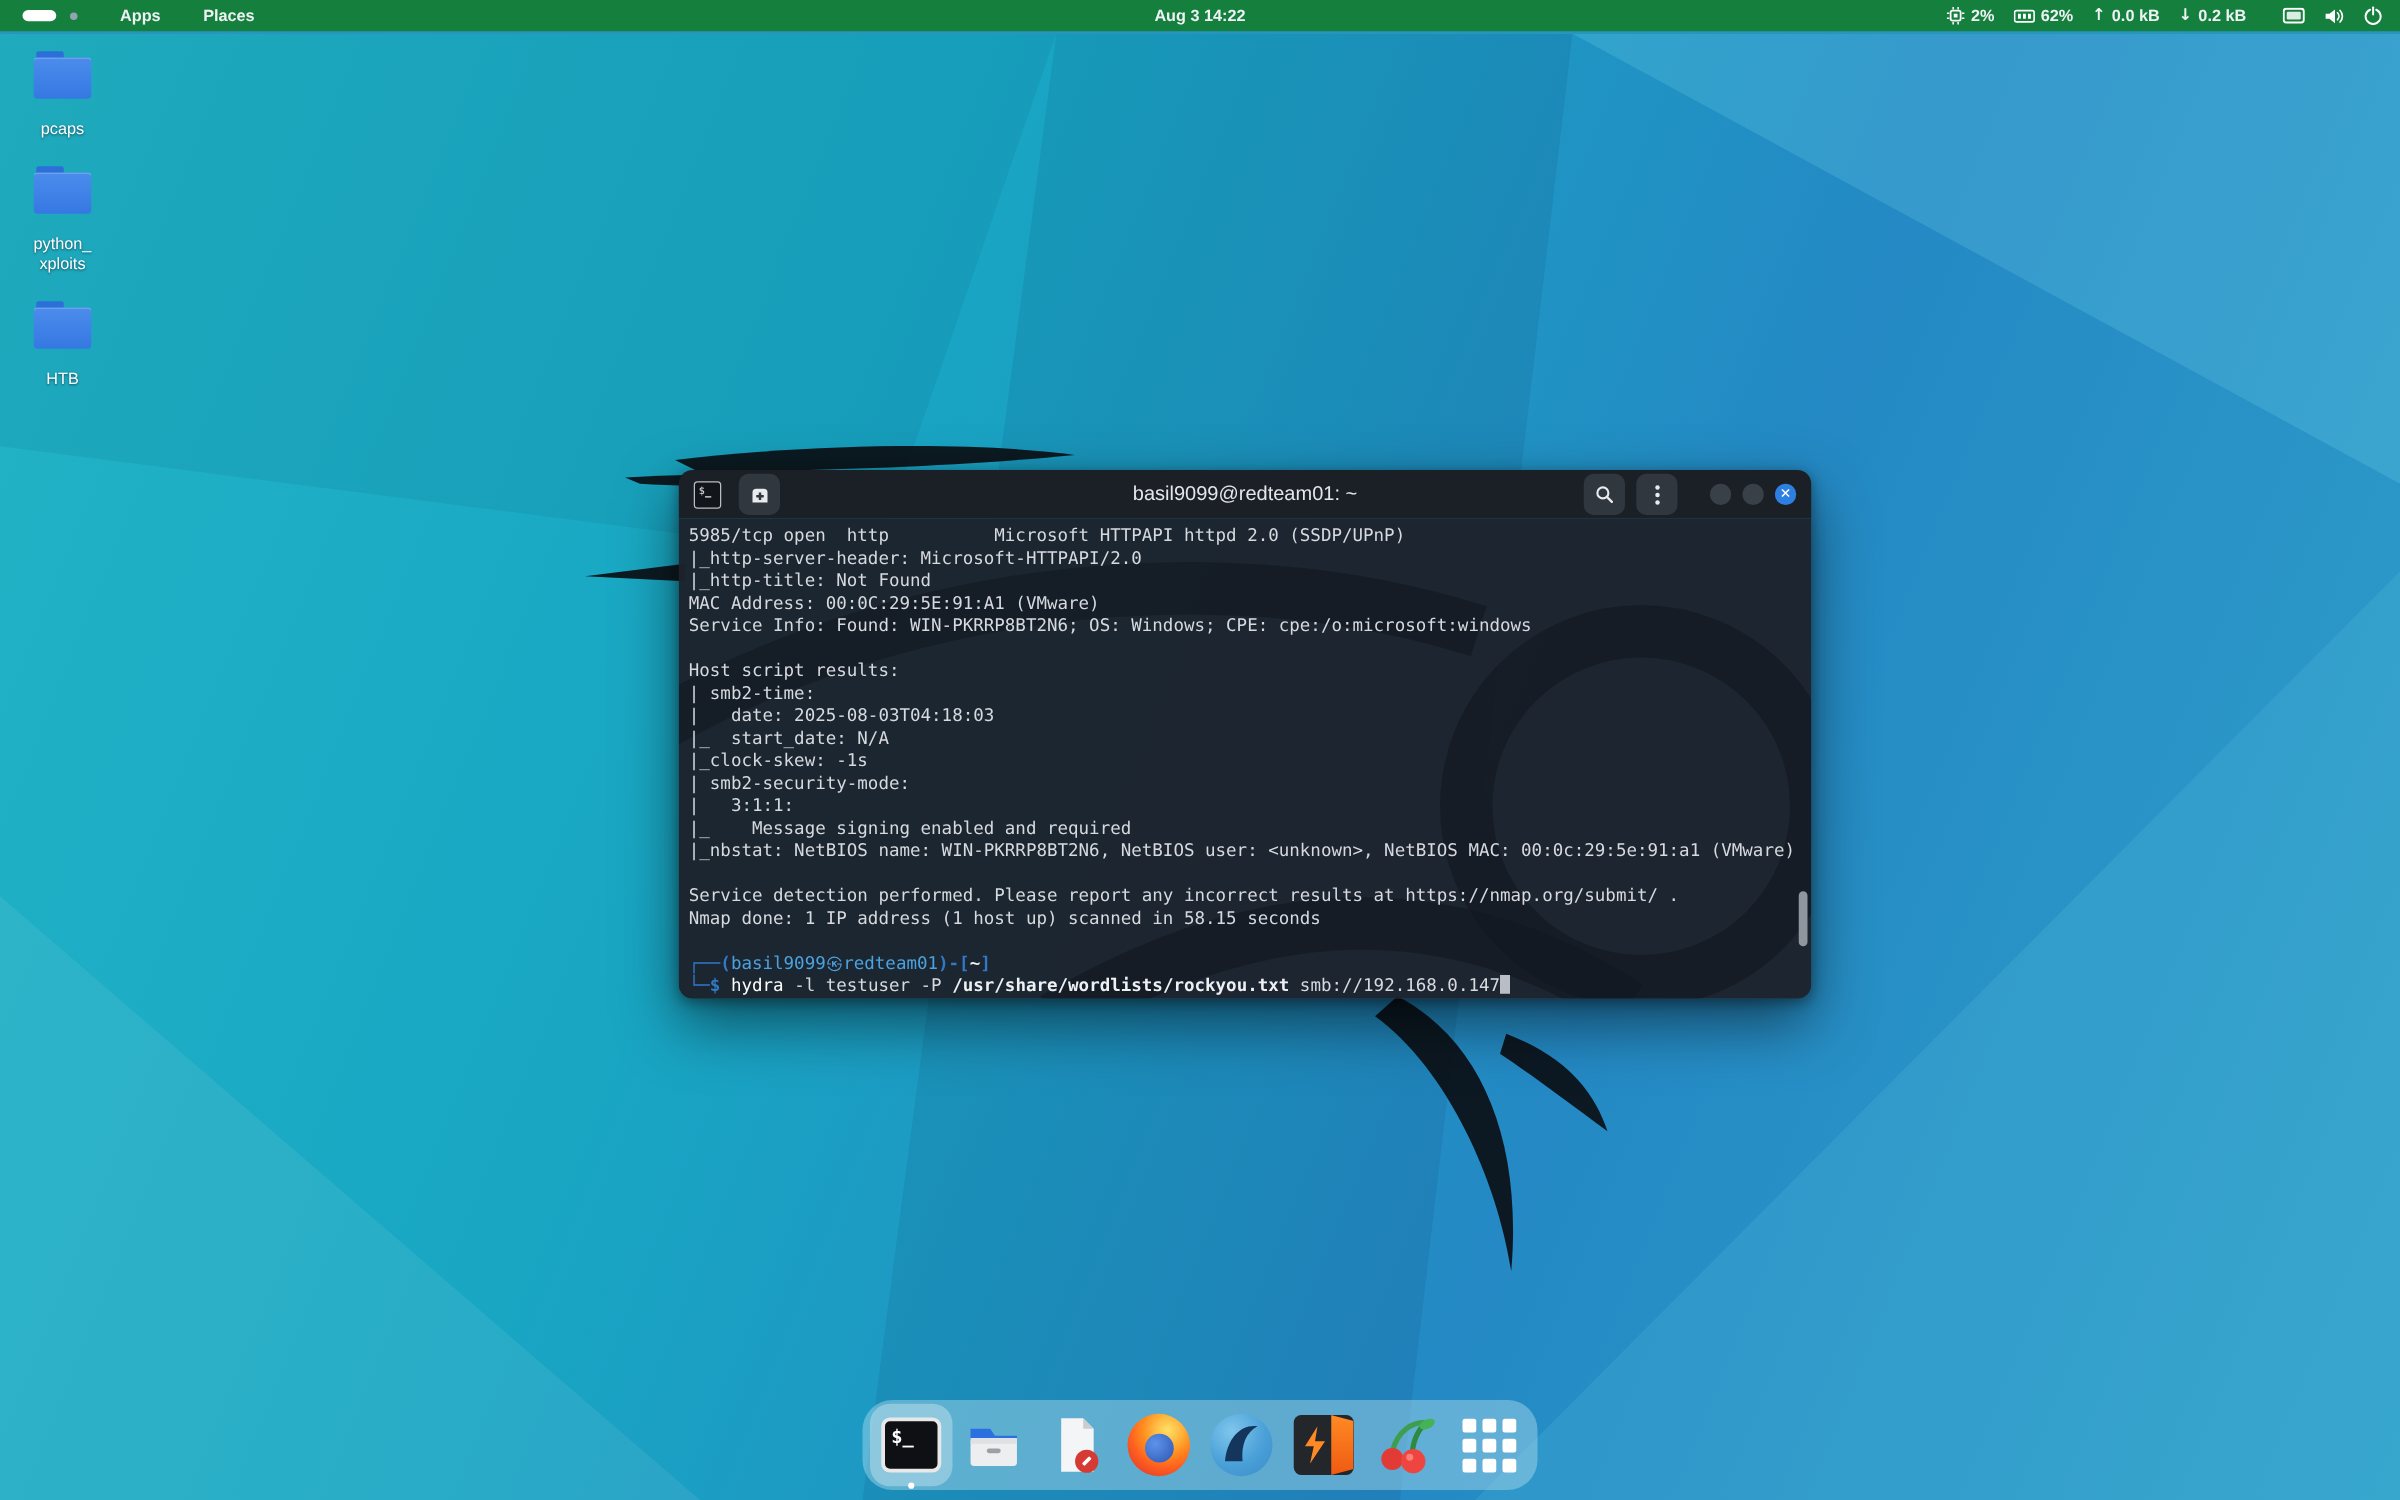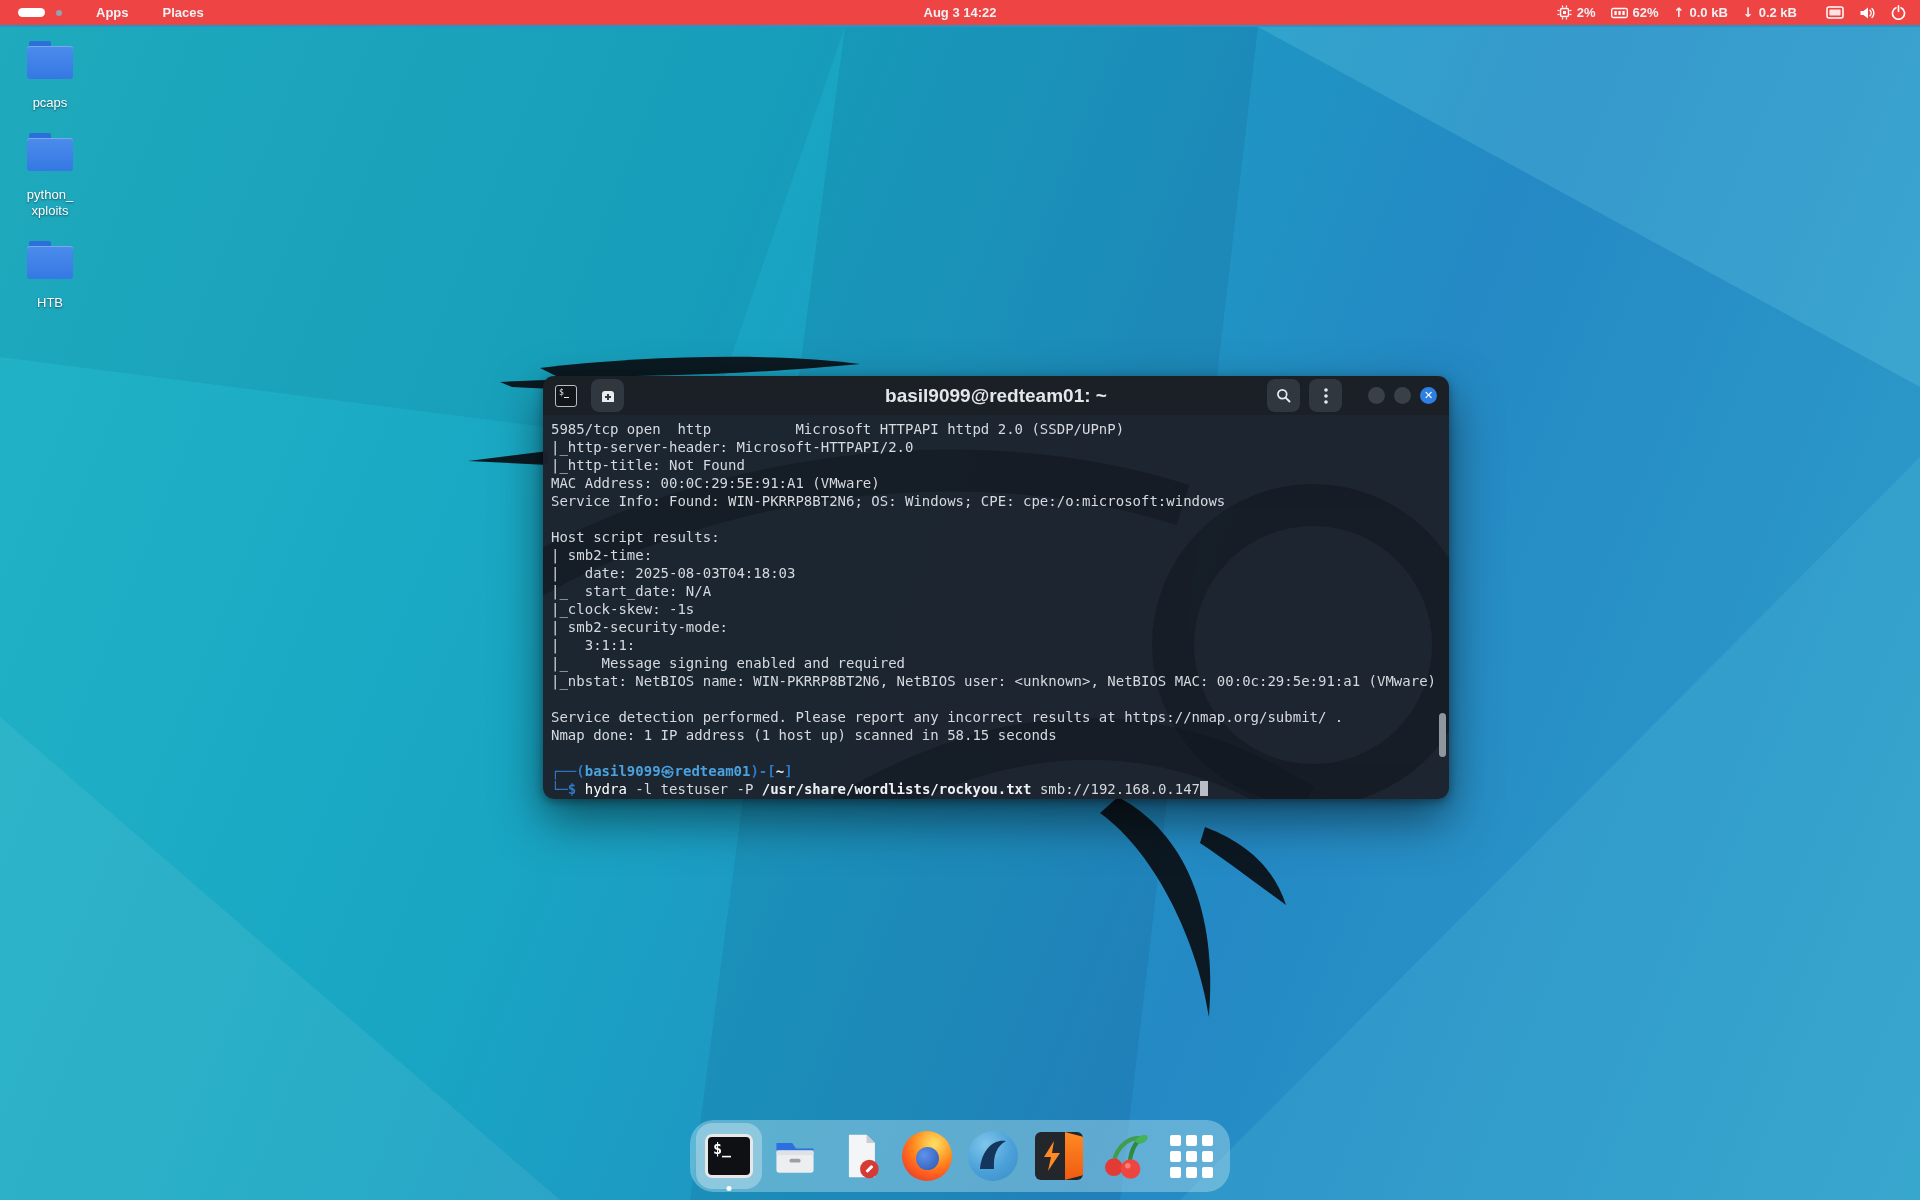--- a/index.html
+++ b/index.html
@@ -1,20 +1,20 @@
 <!DOCTYPE html>
 <html><head>
 <meta charset="utf-8">
 <style>
   * { margin:0; padding:0; box-sizing:border-box; }
   html,body { width:1920px; height:1200px; overflow:hidden; font-family:"Liberation Sans","DejaVu Sans",sans-serif; }
 
   
   .topbar { position:absolute; top:0; left:0; width:1920px; height:27px;
-    background:#ef4444; border-bottom:2px solid #2595c8;
+    background:#15803d; border-bottom:2px solid #2595c8;
     display:flex; align-items:center; color:#eef2f5; font-size:13px; font-weight:600; z-index:50; }
   .ws-pill { width:27px; height:9px; border-radius:5px; background:#ffffff; margin-left:18px; }
   .ws-dot { width:6px; height:6px; border-radius:50%; background:#93a3b2; margin-left:11px; }
   .menu-item { margin-left:34px; cursor:default; }
   .clock { position:absolute; left:50%; transform:translateX(-50%); display:flex; gap:10px; }
   .tray { position:absolute; right:10px; display:flex; align-items:center; gap:7px; }
   .tray .grp { display:flex; align-items:center; gap:5px; margin-right:8px; }
   .tray svg { display:block; }
   .tray .arrow { font-family:"DejaVu Sans",sans-serif; font-weight:700; }
 
@@ -43,34 +43,34 @@
   .term { position:absolute; left:543px; top:349px; width:906px; height:423px; border-radius:11px;
     box-shadow:0 20px 48px rgba(0,0,0,0.5), 0 3px 10px rgba(0,0,0,0.35); z-index:10; }
   .titlebar { position:relative; height:39px; background:#1b1f26; border-radius:11px 11px 0 0;
     display:flex; align-items:center; }
   .tb-termicon { width:22px; height:22px; margin-left:12px; border:1px solid #b9bec4; border-radius:3px;
     background:#121519; color:#e8eaec; font-family:"DejaVu Sans Mono",monospace; font-size:8px; line-height:9px;
     padding:2px 0 0 3px; }
   .tb-btn { width:33px; height:33px; border-radius:8px; background:#31373f; display:flex; align-items:center;
     justify-content:center; cursor:default; }
   .tb-newtab { margin-left:14px; }
-  .tb-title { position:absolute; left:0; right:0; text-align:center; color:#e4e7ea; font-size:19px; font-weight:700; }
+  .tb-title { position:absolute; left:0; right:0; text-align:center; color:#e4e7ea; font-size:16px; font-weight:400; }
   .tb-right { position:absolute; right:12px; display:flex; align-items:center; gap:9px; }
   .winbtn { width:17px; height:17px; border-radius:50%; background:#3a4048; display:flex; align-items:center;
     justify-content:center; }
   .winbtn.close { background:#2d7fe2; color:#fff; font-size:11px; font-weight:700; line-height:1; }
   .wingap { width:8px; }
 
   .term-body { position:relative; height:384px; background:rgba(29,34,43,0.97); border-radius:0 0 11px 11px;
     padding:5px 0 0 8px; overflow:hidden;
     font-family:"DejaVu Sans Mono","Liberation Mono",monospace; font-size:14px; line-height:18px; color:#d6d9de; }
   .watermark { position:absolute; inset:0; pointer-events:none; opacity:0.5; }
   .tline { white-space:pre; min-height:18px; position:relative; }
   .p-frame { color:#3178c6; font-weight:700; }
-  .p-user  { color:#4ba2e0; font-weight:700;text-align:right; }
+  .p-user  { color:#4ba2e0; font-weight:400;text-align:right; }
   .p-dir   { color:#eef1f4; font-weight:700; }
   .c-prog  { color:#ffffff; }
   .c-path  { color:#eef1f4; font-weight:700; }
   .cursor  { display:inline-block; width:8px; height:15px; background:#b9bec6; vertical-align:-2px; }
   .scroll-thumb { position:absolute; right:3px; bottom:42px; width:7px; height:44px; border-radius:4px; background:#8f969e; }
 
   
   .dock { position:absolute; left:50%; bottom:8px; transform:translateX(-50%);
     background:rgba(173,219,238,0.45); border-radius:24px; padding:9px 12px;
     display:flex; align-items:center; gap:12px; z-index:20; }

